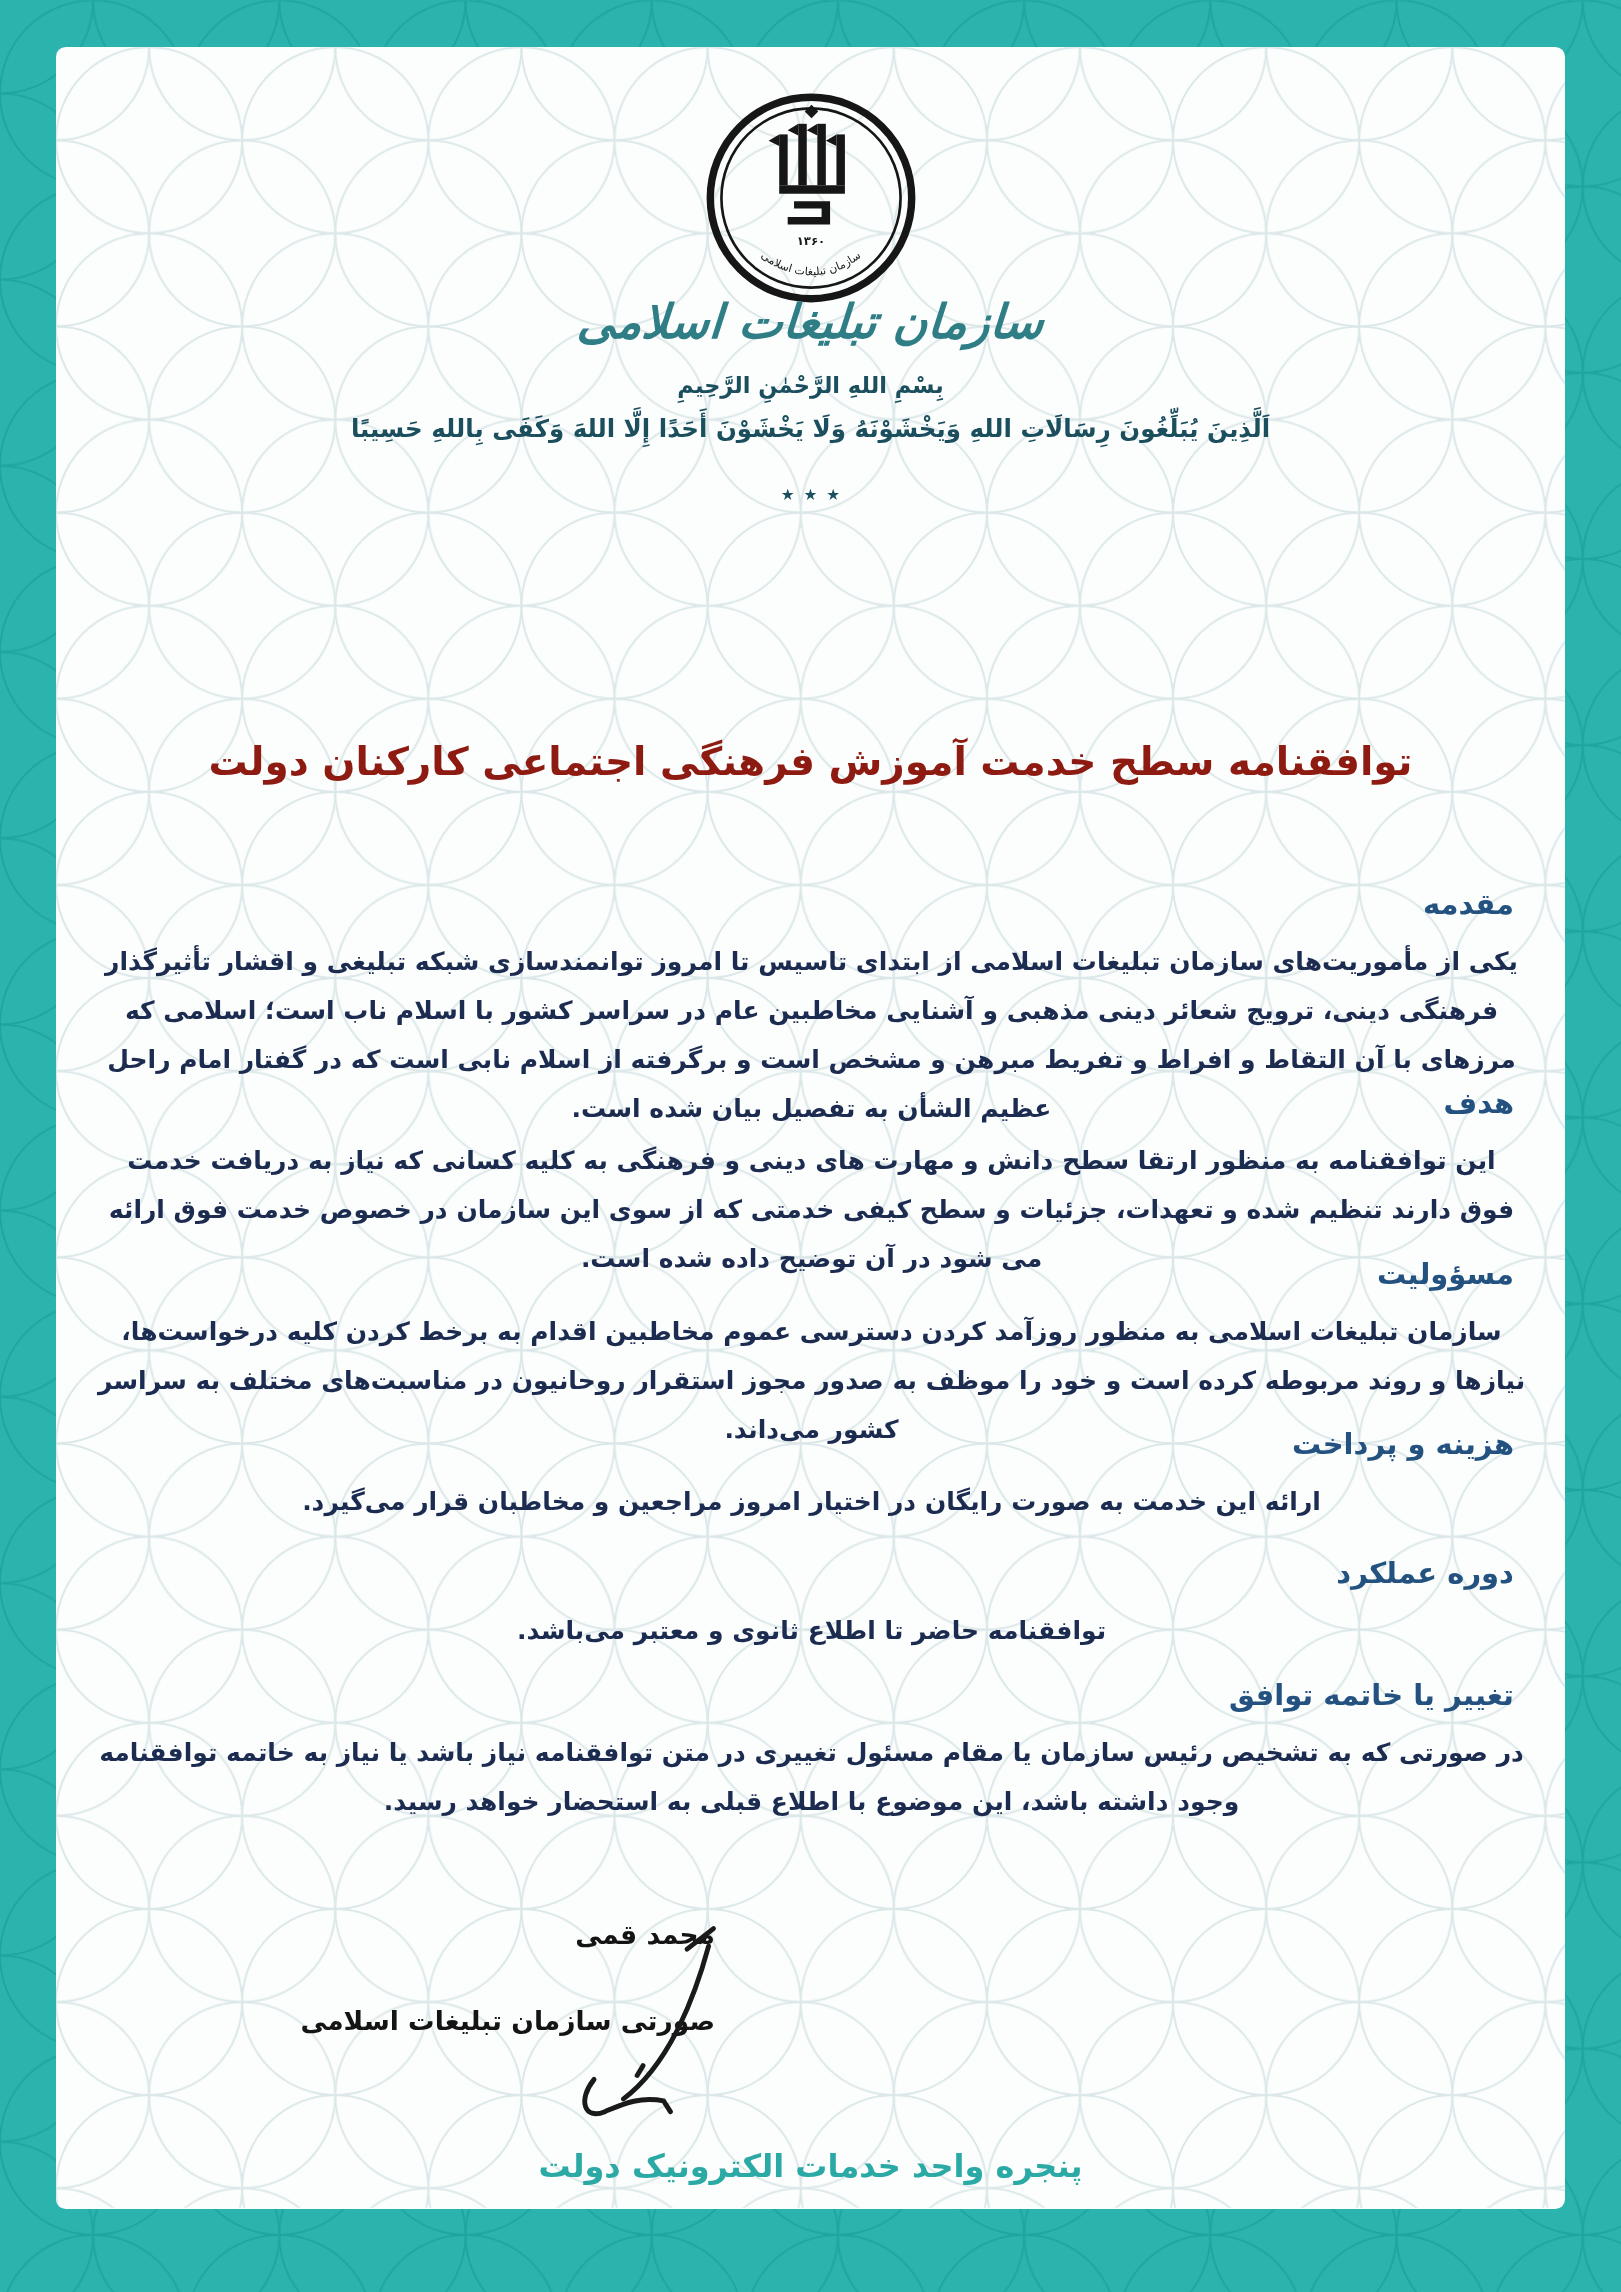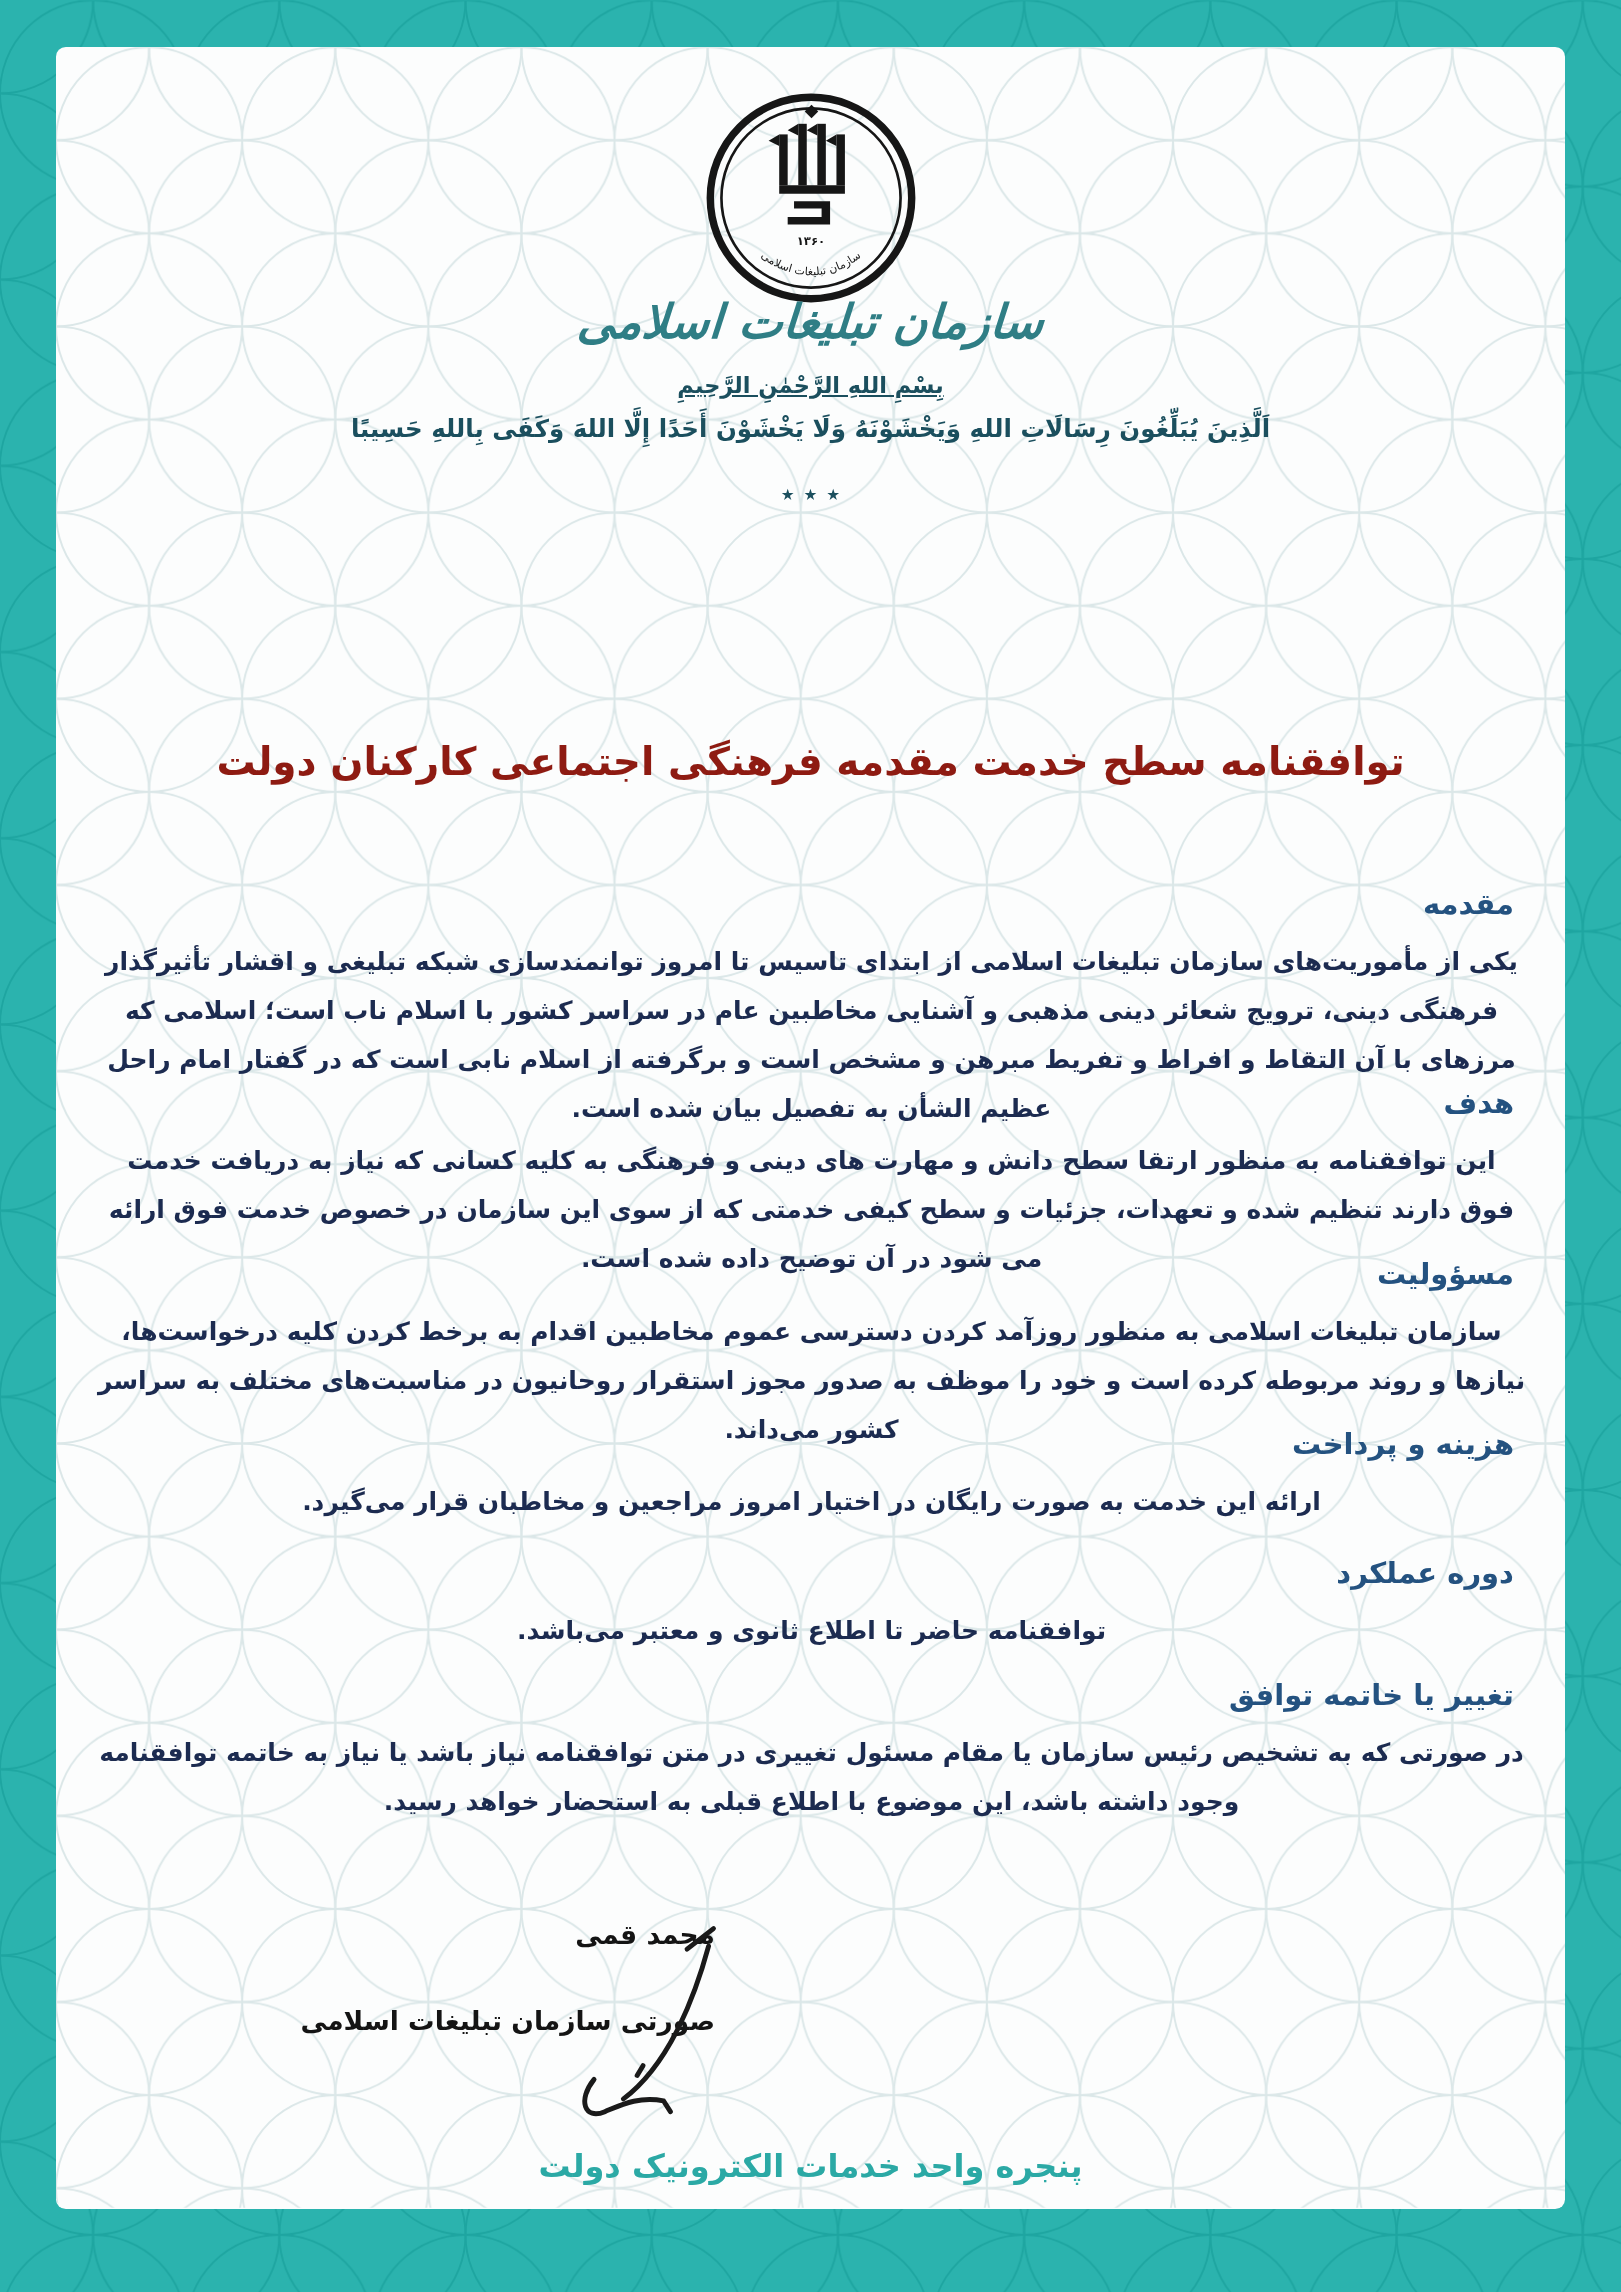--- a/index.html
+++ b/index.html
@@ -20,21 +20,21 @@
     border-radius:9.8px;
   }
   .pat-sheet{top:47px;left:56px;border-radius:9.8px;}
   .content{position:absolute;inset:0;z-index:3;}
   .abs{position:absolute;}
   .centered{left:59px;right:59px;text-align:center;}
   .org-calligraphy{
     top:294px;font-size:47px;font-weight:bold;font-style:italic;
     color:#2f7e85;transform:skewX(-4deg);
   }
-  .bismillah{top:372px;font-size:22.5px;font-weight:bold;color:#1b4f5e;text-decoration:underline;}
+  .bismillah{top:372px;font-size:22.5px;font-weight:bold;color:#1b4f5e;}
   .verse{top:414px;font-size:24.5px;font-weight:bold;color:#1b4f5e;}
   .separator{top:478px;font-size:25.5px;font-weight:bold;color:#1b4f5e;letter-spacing:13.7px;}
   .doc-title{top:739px;font-size:39px;font-weight:bold;color:#8e1b12;}
   .sec{position:absolute;left:97px;right:95px;}
   .sec h2{
     margin:12px;font-size:29px;line-height:41px;font-weight:bold;
     color:#245280;text-align:right;
   }
   .sec p{
     margin:7.8px 0 0 0;font-size:25px;line-height:49px;font-weight:bold;
@@ -109,21 +109,21 @@
         </text>
       </svg>
     </div>
 
     <div class="abs centered org-calligraphy">سازمان تبلیغات اسلامی</div>
 
     <div class="abs centered bismillah">بِسْمِ اللهِ الرَّحْمٰنِ الرَّحِيمِ</div>
     <div class="abs centered verse">اَلَّذِينَ يُبَلِّغُونَ رِسَالَاتِ اللهِ وَيَخْشَوْنَهُ وَلَا يَخْشَوْنَ أَحَدًا إِلَّا اللهَ وَكَفَى بِاللهِ حَسِيبًا</div>
     <div class="abs centered separator">٭ ٭ ٭</div>
 
-    <div class="abs centered doc-title">توافقنامه سطح خدمت مقدمه فرهنگی اجتماعی کارکنان دولت</div>
+    <div class="abs centered doc-title">توافقنامه سطح خدمت آموزش فرهنگی اجتماعی کارکنان دولت</div>
 
     <div class="sec" style="top:872px">
       <h2>مقدمه</h2>
       <p>یکی از مأموریت‌های سازمان تبلیغات اسلامی از ابتدای تاسیس تا امروز توانمندسازی شبکه تبلیغی و اقشار تأثیرگذار فرهنگی دینی، ترویج شعائر دینی مذهبی و آشنایی مخاطبین عام در سراسر کشور با اسلام ناب است؛ اسلامی که مرزهای با آن التقاط و افراط و تفریط مبرهن و مشخص است و برگرفته از اسلام نابی است که در گفتار امام راحل عظیم الشأن به تفصیل بیان شده است.</p>
     </div>
 
     <div class="sec" style="top:1071px">
       <h2>هدف</h2>
       <p>این توافقنامه به منظور ارتقا سطح دانش و مهارت های دینی و فرهنگی به کلیه کسانی که نیاز به دریافت خدمت فوق دارند تنظیم شده و تعهدات، جزئیات و سطح کیفی خدمتی که از سوی این سازمان در خصوص خدمت فوق ارائه می شود در آن توضیح داده شده است.</p>
     </div>

